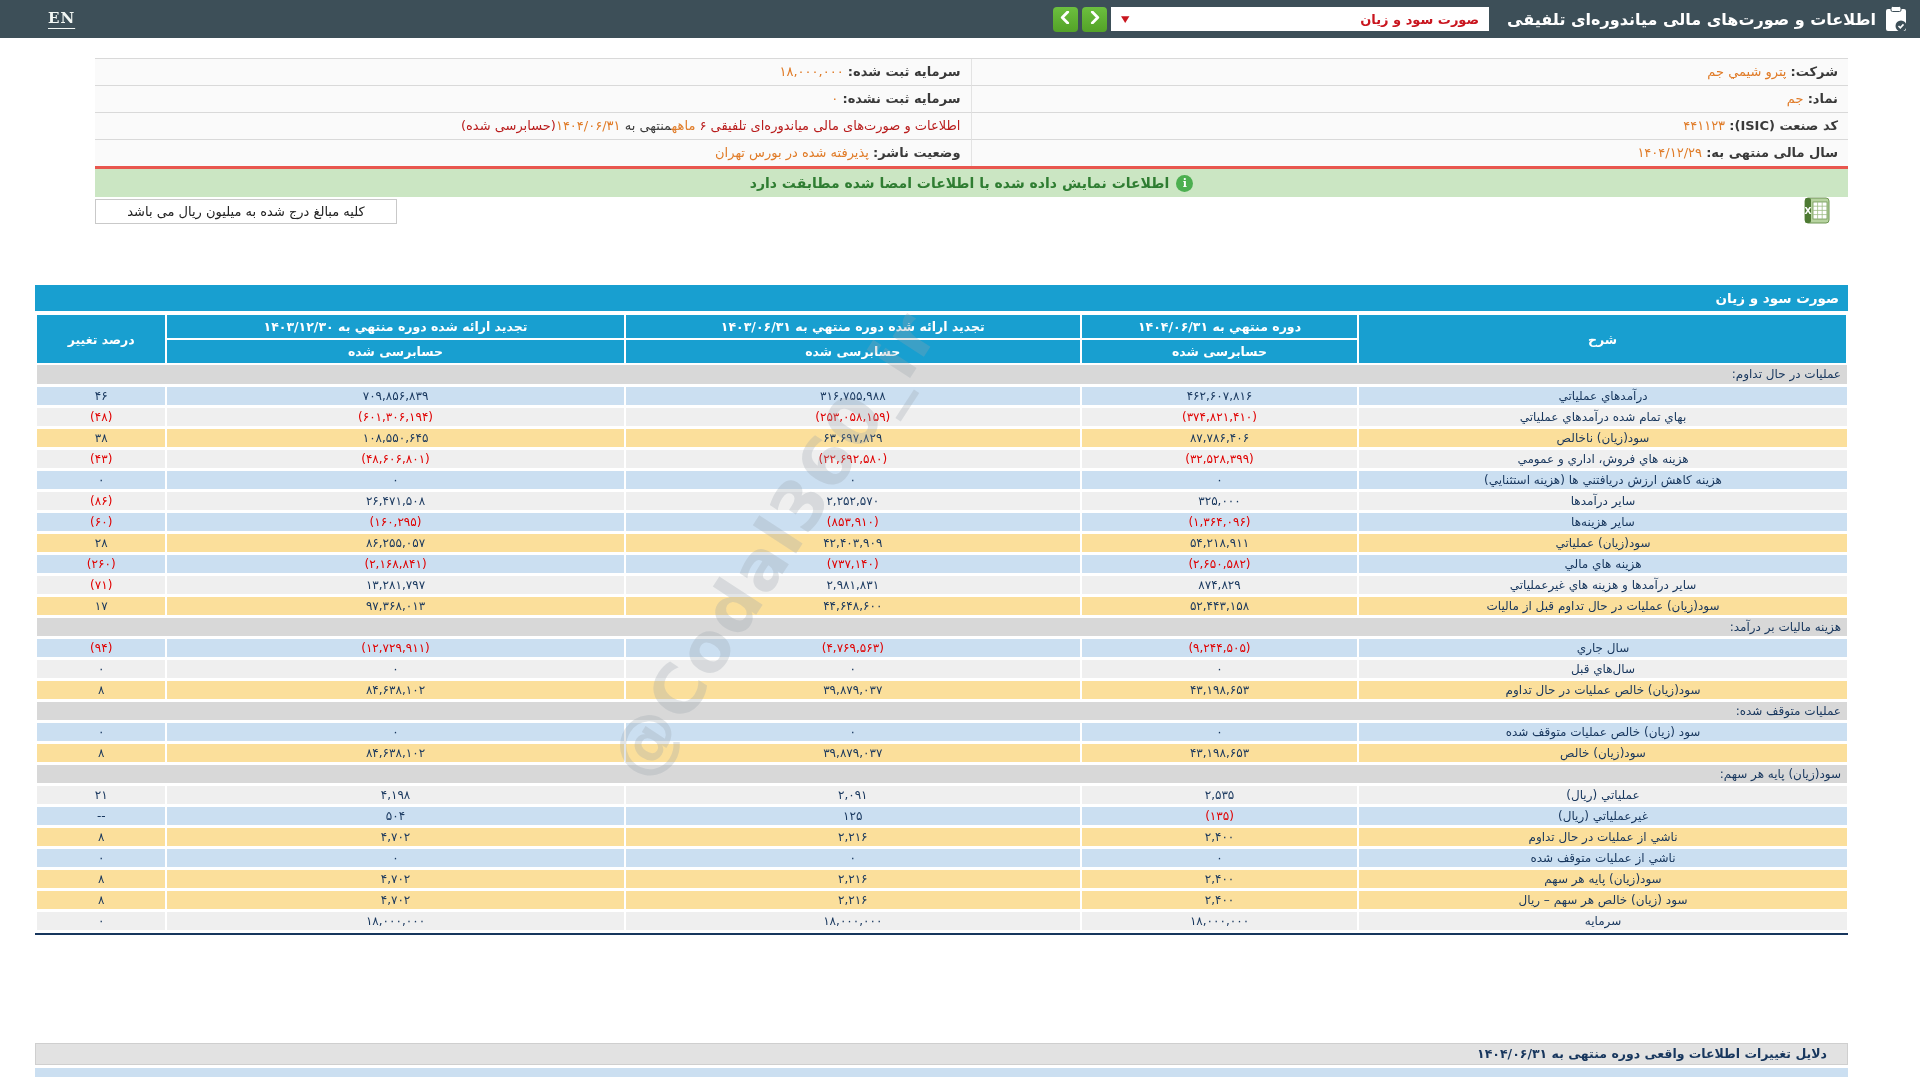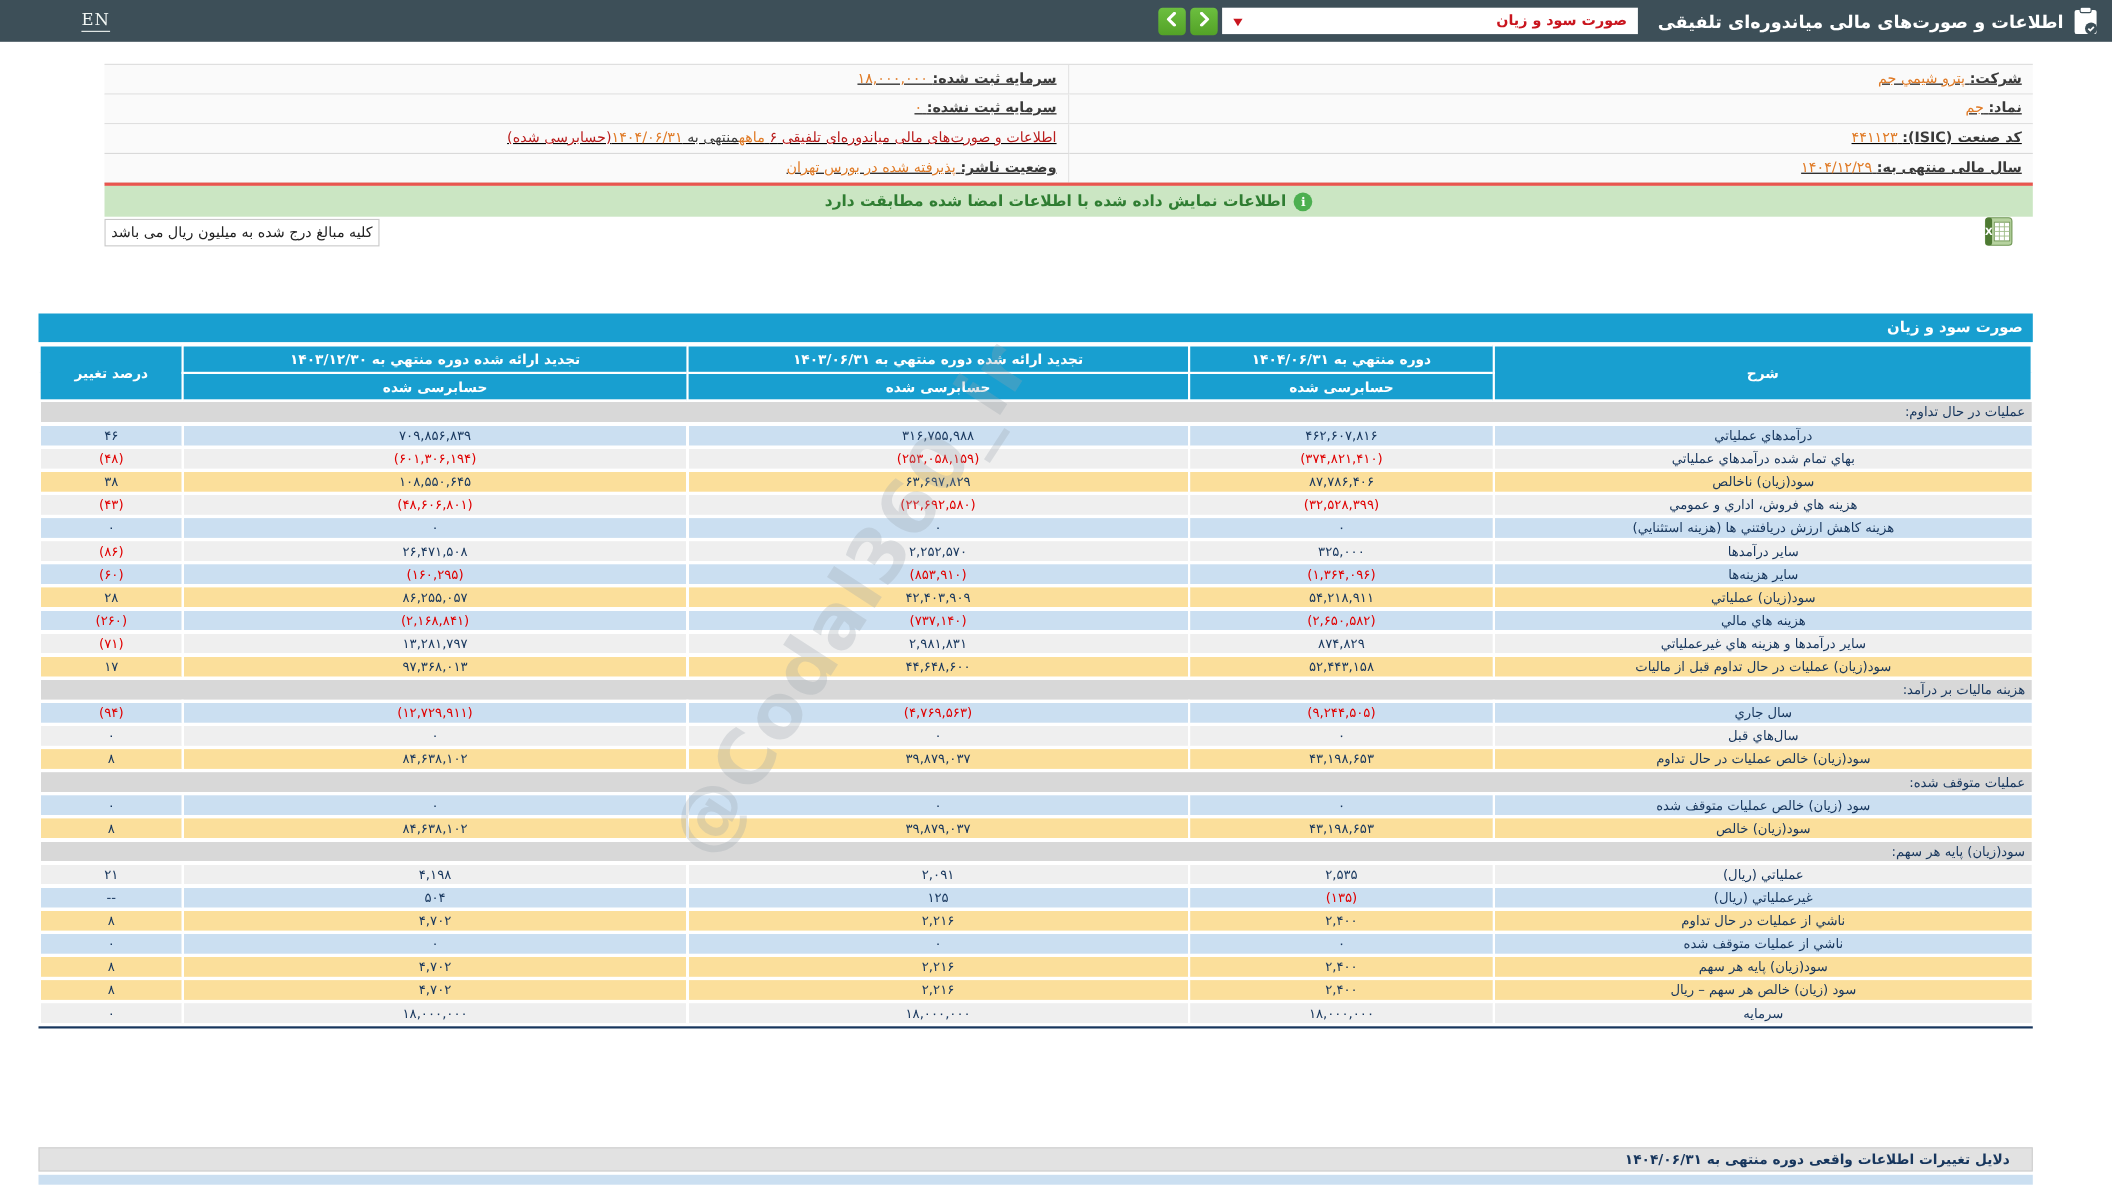--- a/index.html
+++ b/index.html
@@ -13,44 +13,44 @@
   #topbar .bar-title { color:#fff; font-weight:bold; font-size:16px; white-space:nowrap;text-align:center; }
   .fake-select { width:378px; height:24px; background:#fff; margin-right:18px;
     display:flex; align-items:center; justify-content:space-between;
     padding:0 10px; cursor:pointer; }
   .fake-select .sel-text { color:#c9151e; font-size:13px; font-weight:600; }
   .fake-select .caret { color:#c9151e; font-size:11px; transform:scaleY(.8); }
   .nav-btn { width:25px; height:25px; margin-right:4px; border:none; border-radius:4px;
     background:linear-gradient(#6cbf3f,#53a227); display:flex; align-items:center;
     justify-content:center; cursor:pointer; }
   .nav-btn svg { width:13px; height:13px; }
-  #en-link { position:absolute; left:74px; top:9px; color:#f2f7f4; font-size:15px;
+  #en-link { position:absolute; left:48px; top:9px; color:#f2f7f4; font-size:15px;
     font-family:"DejaVu Serif","Liberation Serif",serif; text-decoration:underline;
-    text-underline-offset:5px; cursor:pointer; letter-spacing:1px; }
+    text-underline-offset:5px; cursor:pointer; letter-spacing:1px;font-weight:bold; }
 
   
   #company { position:absolute; top:58px; right:72px; width:1753px;
     border-top:1px solid #d9d9d9; font-size:13px; }
   .info-grid { display:grid; grid-template-columns:1fr 1fr; }
   .info-cell { height:27px; line-height:26px; background:#fafafa;
     border-bottom:1px solid #d9d9d9; padding:0 10px; white-space:nowrap;
-    overflow:hidden; text-align:right;text-decoration:underline; }
+    overflow:hidden; text-align:right; }
   .info-cell .lbl { color:#3a3a3a; font-weight:bold; }
   .info-cell .val { color:#e07b27; }
   .info-cell.left-col { border-right:1px solid #e3e3e3; }
   #red-rule { position:absolute; top:166px; right:72px; width:1753px; height:3px;
     background:#e8564e; }
   #signed-bar { position:absolute; top:169px; right:72px; width:1753px; height:28px;
     background:#cbe6c3; display:flex; align-items:center; justify-content:center;
     color:#2f7d32; font-weight:bold; font-size:14px; gap:7px; }
   .info-icon { width:17px; height:17px; border-radius:50%; background:#4caf50;
     color:#fff; font-size:11px; font-weight:bold; display:inline-flex;
     align-items:center; justify-content:center;
     font-family:"DejaVu Serif","Liberation Serif",serif; }
-  #units-box { position:absolute; top:199px; left:95px; width:250px; height:25px;
+  #units-box { position:absolute; top:199px; left:95px; width:302px; height:25px;
     border:1px solid #c9c9c9; background:#fff; color:#222; font-size:13px;
     display:flex; align-items:center; justify-content:center; }
   #excel-btn { position:absolute; top:197px; right:90px; width:28px; height:27px;
     cursor:pointer; }
 
   
   #statement { position:absolute; top:285px; right:72px; width:1813px; }
   #stmt-title { height:26px; background:#189fd0; color:#fff; font-weight:bold;
     font-size:13.5px; line-height:26px; padding-right:9px; margin-bottom:2px; }
   table { width:100%; border-collapse:collapse; table-layout:fixed; }

